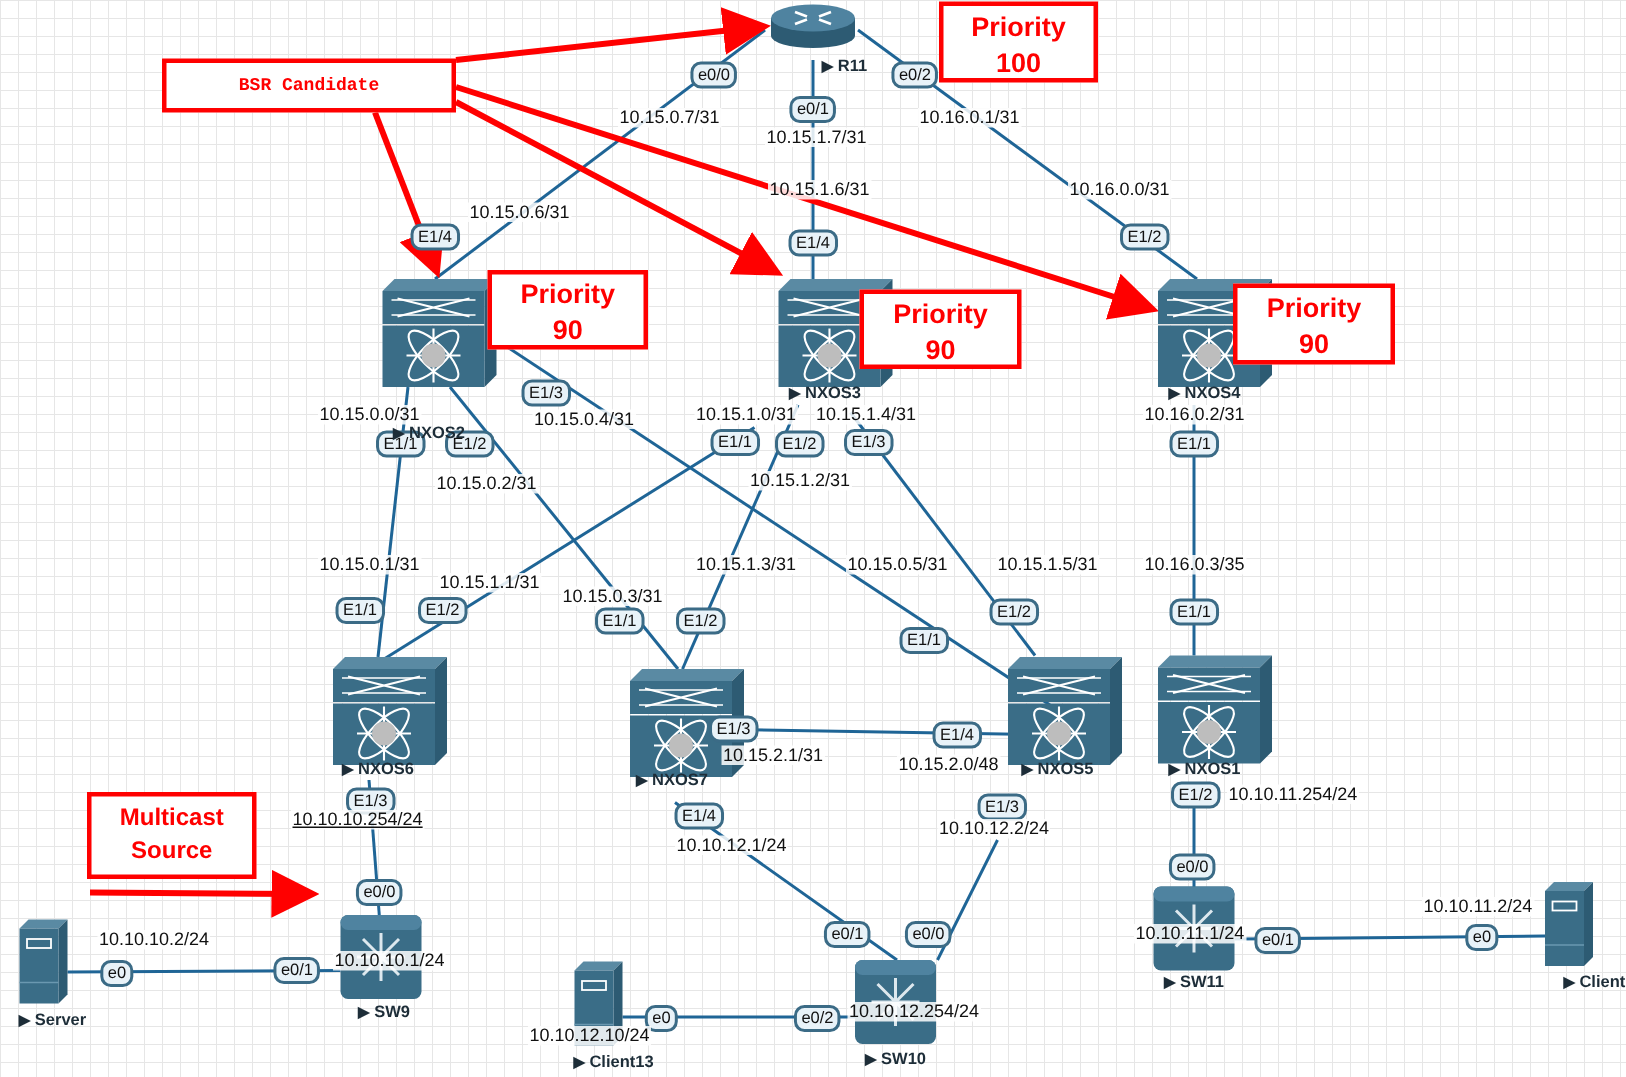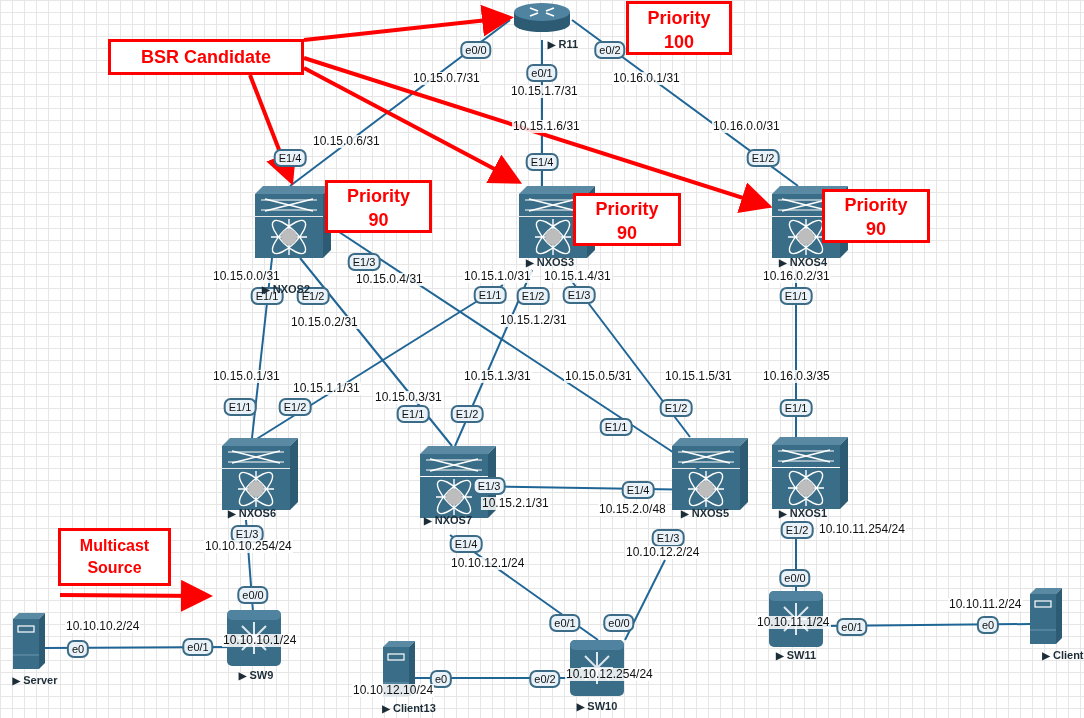--- a/index.html
+++ b/index.html
@@ -150,21 +150,21 @@
     <div class="port" style="left: 796px; top: 296px;">E1/1</div>
     <div class="port" style="left: 796px; top: 408px;">E1/1</div>
     <div class="lbl" style="left: 762px; top: 270px;">10.16.0.2/31</div>
     <div class="lbl" style="left: 762px; top: 370px;">10.16.0.3/35</div>
     <div class="port" style="left: 489px; top: 486px;">E1/3</div>
     <div class="port" style="left: 638px; top: 490px;">E1/4</div>
     <div class="lbl" style="left: 481px; top: 497px;">10.15.2.1/31</div>
     <div class="lbl" style="left: 598px; top: 503px;">10.15.2.0/48</div>
     <div class="port" style="left: 247px; top: 534px;">E1/3</div>
     <div class="port" style="left: 253px; top: 595px;">e0/0</div>
-    <div class="lbl" style="left: 204px; top: 540px;">10.10.10.254/24</div>
+    <div class="lbl" style="left: 194px; top: 540px; text-decoration: underline;">10.10.10.254/24</div>
     <div class="port" style="left: 466px; top: 544px;">E1/4</div>
     <div class="port" style="left: 565px; top: 623px;">e0/1</div>
     <div class="lbl" style="left: 450px; top: 557px;">10.10.12.1/24</div>
     <div class="port" style="left: 668px; top: 538px;">E1/3</div>
     <div class="port" style="left: 619px; top: 623px;">e0/0</div>
     <div class="lbl" style="left: 625px; top: 546px;">10.10.12.2/24</div>
     <div class="port" style="left: 797px; top: 530px;">E1/2</div>
     <div class="port" style="left: 795px; top: 578px;">e0/0</div>
     <div class="lbl" style="left: 818px; top: 523px;">10.10.11.254/24</div>
     <div class="port" style="left: 78px; top: 649px;">e0</div>
@@ -188,21 +188,21 @@
     <div class="devname" style="left: 705px; top: 507px;"><span class="tri">▶</span><span>NXOS5</span></div>
     <div class="devname" style="left: 803px; top: 507px;"><span class="tri">▶</span><span>NXOS1</span></div>
     <div class="devname" style="left: 256px; top: 669px;"><span class="tri">▶</span><span>SW9</span></div>
     <div class="devname" style="left: 597px; top: 700px;"><span class="tri">▶</span><span>SW10</span></div>
     <div class="devname" style="left: 796px; top: 649px;"><span class="tri">▶</span><span>SW11</span></div>
     <div class="devname" style="left: 35px; top: 674px;"><span class="tri">▶</span><span>Server</span></div>
     <div class="devname" style="left: 409px; top: 702px;"><span class="tri">▶</span><span>Client13</span></div>
     <div class="devname" style="left: 1052px; top: 649px; padding-left: 34px;"><span class="tri">▶</span><span>Client14</span></div>
   </div>
 
-<div class="callout" style="left:108px;top:39px;width:196px;height:36px;font-size:18px;line-height:30px;">
+<div class="callout" style="left:108px;top:39px;width:196px;height:36px;font-size:12px;line-height:30px;font-family:Liberation Mono, monospace;">
   <span>BSR Candidate</span>
 </div>
 <div class="callout" style="left:626px;top:1px;width:106px;height:54px;font-size:18px;line-height:24px;padding-top:2px;">
   <span>Priority</span>
   <span>100</span>
 </div>
 <div class="callout" style="left:325px;top:180px;width:107px;height:53px;font-size:18px;line-height:24px;padding-top:1px;">
   <span>Priority</span>
   <span>90</span>
 </div>

